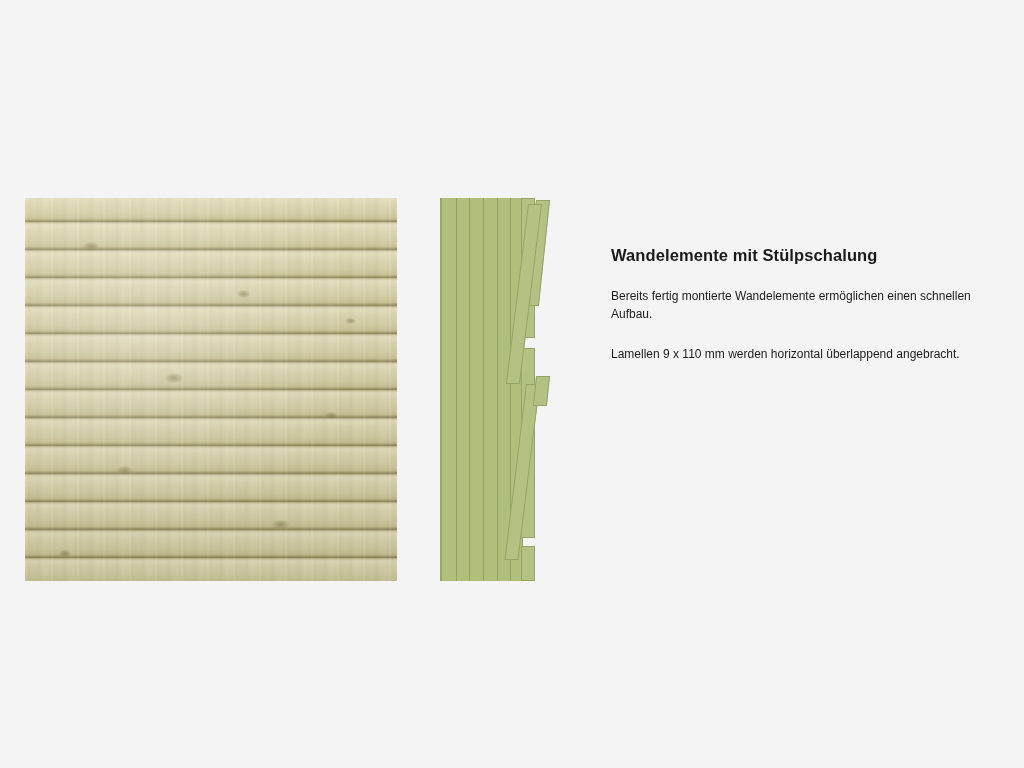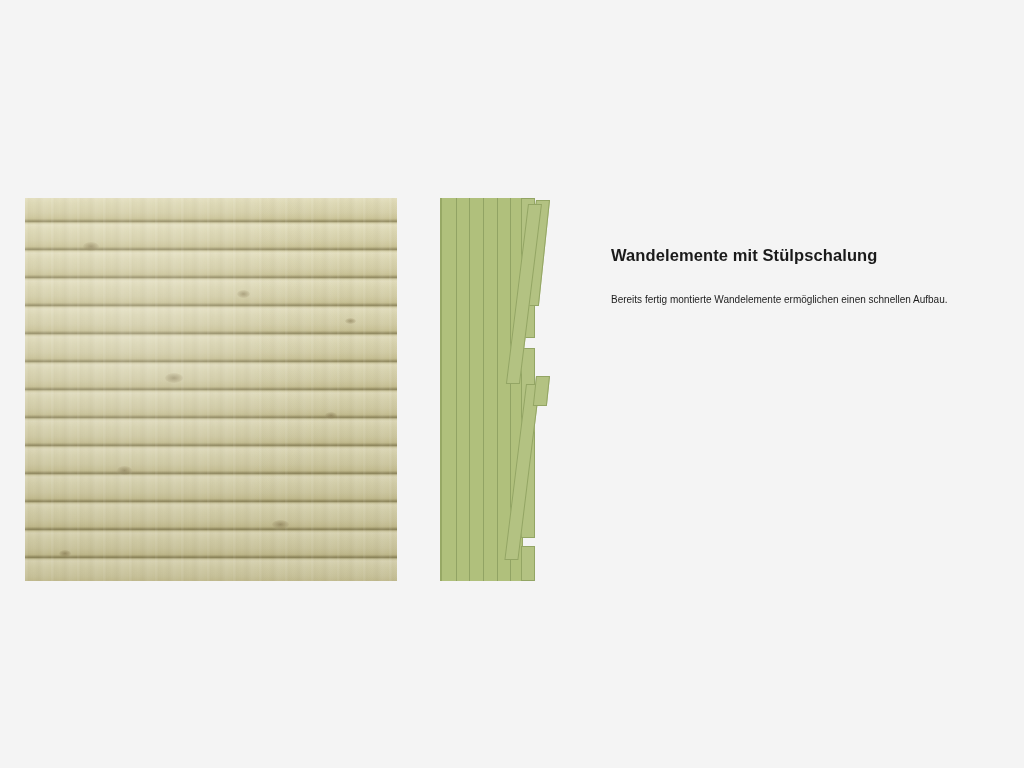--- a/index.html
+++ b/index.html
@@ -128,22 +128,22 @@
     width: 380px;
   }
   .heading {
     font-size: 16.5px;
     font-weight: bold;
     color: #1a1a1a;
     margin: 0 0 22px 0;
     letter-spacing: 0.1px;
   }
   .para {
-    font-size: 10px;
-    line-height: 25px;
+    font-size: 12px;
+    line-height: 18px;
     color: #1c1c1c;
     margin: 0 0 22px 0;
   }
   .para:last-child { margin-bottom: 0; }
 </style>
 </head>
 <body>
 
 <div id="stage">
 
@@ -177,15 +177,16 @@
 
     <div class="lap" style="left:96px; top:2px; width:14px; height:106px; transform: skewX(-6deg); transform-origin: top left;"></div>
     <div class="lap" style="left:88px; top:6px; width:14px; height:180px; transform: skewX(-7deg); transform-origin: top left;"></div>
     <div class="lap" style="left:86px; top:186px; width:14px; height:176px; transform: skewX(-7deg); transform-origin: top left;"></div>
     <div class="lap" style="left:96px; top:178px; width:14px; height:30px; transform: skewX(-6deg); transform-origin: top left;"></div>
   </div>
 
   <div class="text-panel">
     <p class="heading">Wandelemente mit Stülpschalung</p>
     <p class="para">Bereits fertig montierte Wandelemente ermöglichen einen schnellen Aufbau.</p>
+    <p class="para">Lamellen 9 x 110 mm werden horizontal überlappend angebracht.</p>
   </div>
 
 </div>
 
 </body></html>

